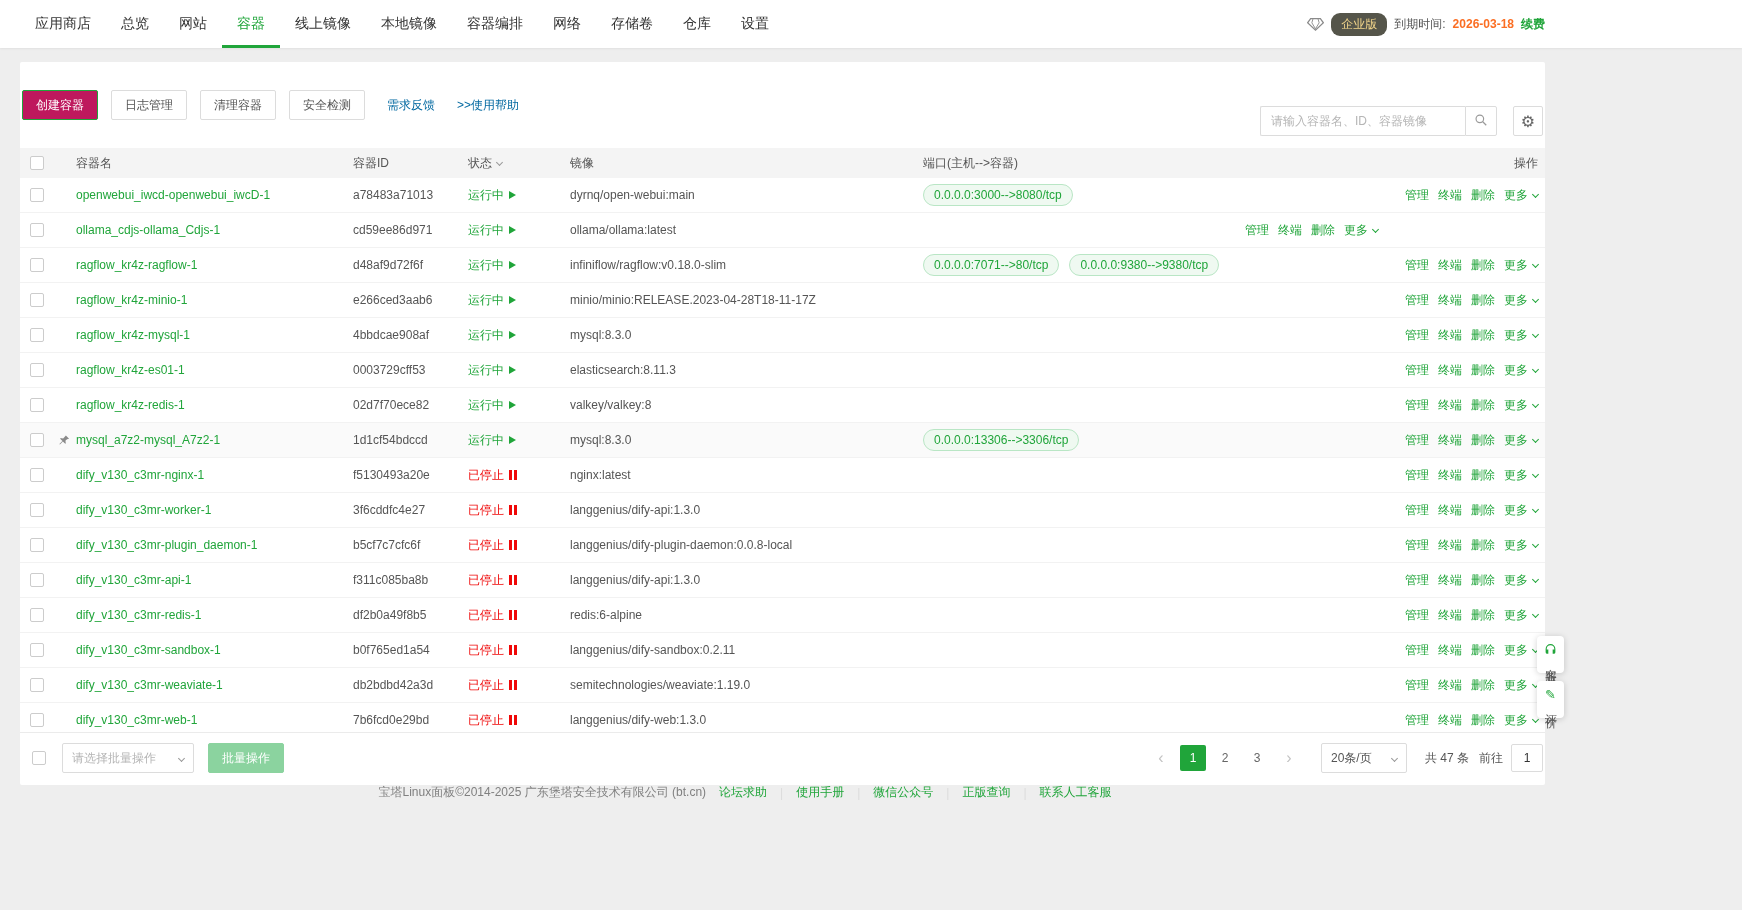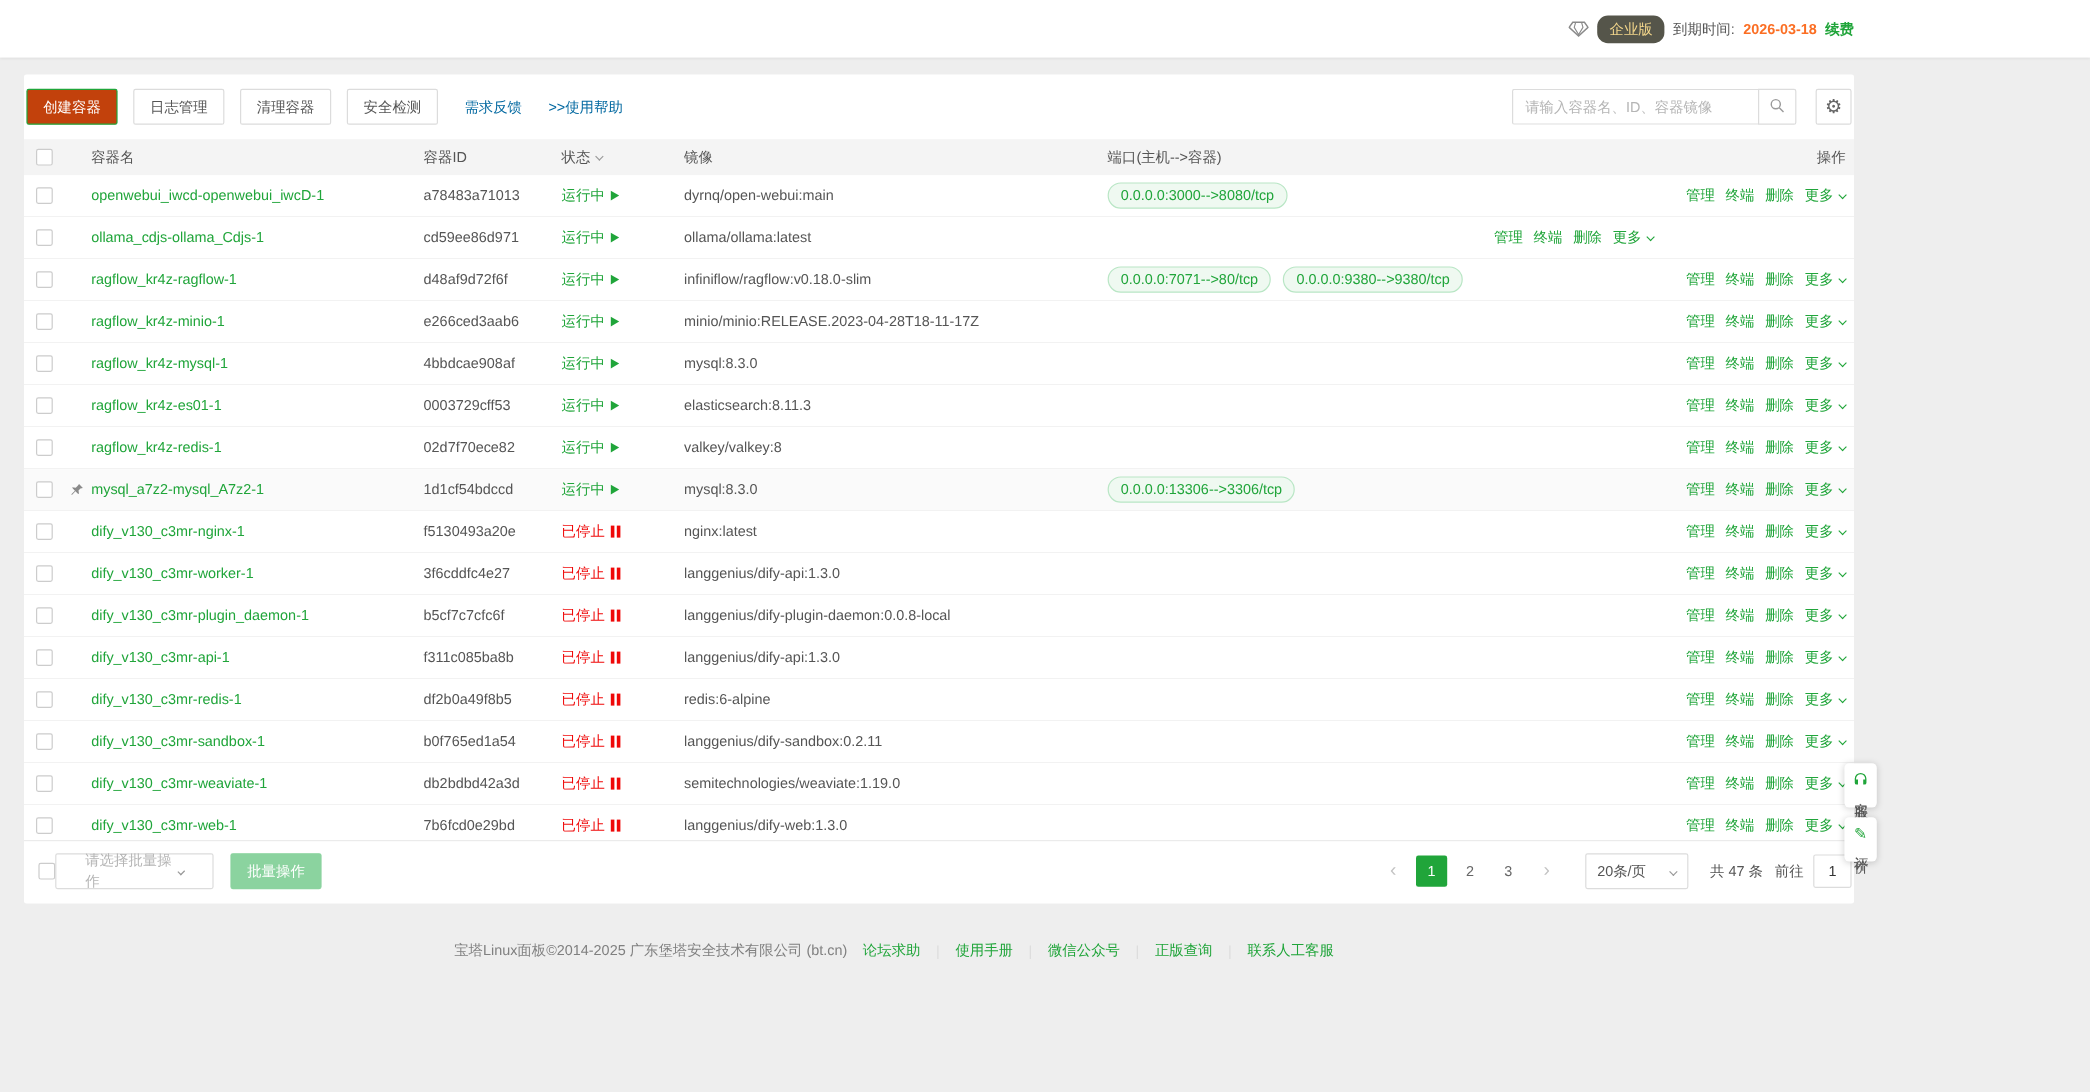--- a/index.html
+++ b/index.html
@@ -23,24 +23,24 @@
   .license-pill { background:#55554a; color:#f3d68b; padding:3px 10px; border-radius:9px; font-size:12px;text-align:right; }
   .expiry-date { color:#fb6e23; font-weight:bold; }
   .renew { color:#20a53a; cursor:pointer; font-weight:bold; }
 
   
   .card { position:absolute; left:20px; top:62px; width:1525px; background:#fff; border-radius:2px; padding-bottom:6px; }
 
   .toolbar { display:flex; align-items:center; padding:12px 2px; }
   .btn { height:30px; padding:0 13px; font-size:12px; border-radius:2px; display:inline-flex; align-items:center;
          cursor:pointer; font-family:inherit; }
-  .btn-primary { background:#c2410c; color:#fff; border:1px solid #20a53a; }
+  .btn-primary { background:#be185d; color:#fff; border:1px solid #20a53a; }
   .btn-outline { background:#fff; color:#555; border:1px solid #dcdcdc; margin-left:13px; }
   .toolbar-link { color:#0369a1; margin-left:22px; cursor:pointer; white-space:nowrap; }
-  .toolbar-right { margin-left:auto; display:flex; align-items:flex-end; }
+  .toolbar-right { margin-left:auto; display:flex; align-items:flex-end;margin-top:32px; }
   .search-group { display:flex; }
   .search-input { width:205px; height:30px; border:1px solid #dcdcdc; border-right:none; border-radius:2px 0 0 2px;
                   padding:0 10px; font-size:12px; color:#333; outline:none; font-family:inherit; }
   .search-input::placeholder { color:#b5b5b5; }
   .search-btn { width:32px; height:30px; border:1px solid #dcdcdc; background:#fff; border-radius:0 2px 2px 0;
                 display:flex; align-items:center; justify-content:center; cursor:pointer; }
   .gear-btn { width:30px; height:30px; border:1px solid #dcdcdc; background:#fff; border-radius:2px; margin-left:16px;
               display:flex; align-items:center; justify-content:center; font-size:16px; color:#666; cursor:pointer; }
 
   
@@ -64,22 +64,22 @@
   .port-badge { background:#eff9f1; border:1px solid #b9e6c5; color:#20a53a; border-radius:11px; padding:3px 10px;
                 margin-right:10px; display:inline-block; font-size:12px; white-space:nowrap; }
   .cell-actions { text-align:right; padding-right:7px; white-space:nowrap; }
   .action-link { color:#20a53a; margin-left:9px; cursor:pointer; white-space:nowrap; }
   .chev { display:inline-block; width:5px; height:5px; border-right:1px solid #999; border-bottom:1px solid #999;
           transform:rotate(45deg); margin-left:5px; vertical-align:2px; }
   .chev-green { border-color:#20a53a; }
 
   
   .bottom-bar { display:flex; align-items:center; padding:10px 2px 6px; border-top:1px solid #ebebeb; }
-  .batch-select { width:132px; height:30px; border:1px solid #dcdcdc; border-radius:2px; 
-                  display:flex; align-items:center; justify-content:space-between; padding:0 24px; color:#b5b5b5;
+  .batch-select { width:132px; height:30px; border:1px solid #dcdcdc; border-radius:2px; margin-left:16px;
+                  display:flex; align-items:center; justify-content:space-between; padding:0 9px; color:#b5b5b5;
                   background:#fff; cursor:pointer; }
   .btn-batch { background:#8bd39f; color:#fff; border:1px solid #8bd39f; margin-left:14px; }
   .pager { margin-left:auto; display:flex; align-items:center; }
   .pages { display:inline-flex; }
   .page-btn { min-width:26px; height:26px; display:inline-flex; align-items:center; justify-content:center;
               margin:0 3px; border-radius:2px; color:#666; cursor:pointer; }
   .page-btn.active { background:#20a53a; color:#fff; }
   .page-arrow { color:#c3c3c3; font-size:16px; }
   .size-select { width:86px; height:30px; border:1px solid #dcdcdc; border-radius:2px; margin-left:16px;
                  display:flex; align-items:center; justify-content:space-between; padding:0 9px; color:#555;
@@ -101,20 +101,33 @@
                padding:7px 0 8px; display:flex; flex-direction:column; align-items:center; gap:3px;
                color:#555; font-size:12px; cursor:pointer; }
   .float-label { writing-mode:vertical-rl; letter-spacing:3px; }
   .float-icon { color:#20a53a; font-size:13px; line-height:1; display:inline-flex; }
 </style>
 </head>
 <body>
 
 <div class="topnav">
   <div class="topnav-inner">
+    <div class="nav-tabs">
+        <div class="nav-tab">应用商店</div>
+        <div class="nav-tab">总览</div>
+        <div class="nav-tab">网站</div>
+        <div class="nav-tab active">容器</div>
+        <div class="nav-tab">线上镜像</div>
+        <div class="nav-tab">本地镜像</div>
+        <div class="nav-tab">容器编排</div>
+        <div class="nav-tab">网络</div>
+        <div class="nav-tab">存储卷</div>
+        <div class="nav-tab">仓库</div>
+        <div class="nav-tab">设置</div>
+      </div>
     <div class="nav-right">
       <span class="gem">
         <svg width="17" height="14" viewBox="0 0 28 22">
             <path d="M6 2h16l5 7-13 12L1 9z" fill="none" stroke="#8a8a8a" stroke-width="2"></path>
             <path d="M10 2l-2 7 6 10 6-10-2-7" fill="none" stroke="#8a8a8a" stroke-width="1.5"></path>
           </svg>
       </span>
       <span class="license-pill">企业版</span>
       <span>到期时间:</span>
       <span class="expiry-date">2026-03-18</span>

